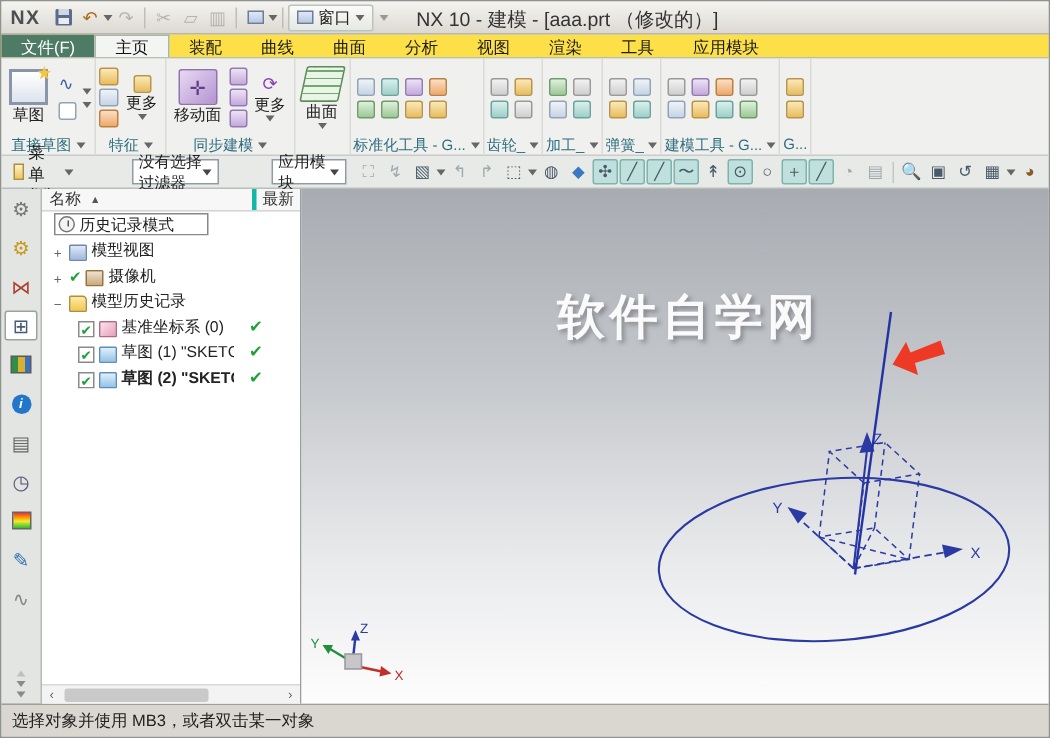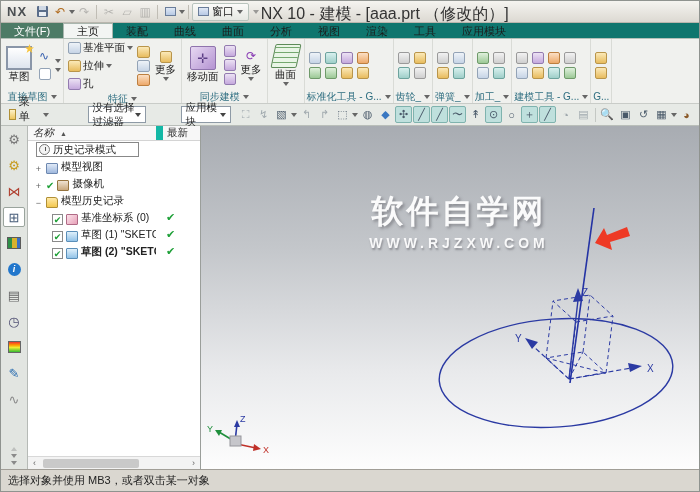--- a/index.html
+++ b/index.html
@@ -14,24 +14,24 @@
   .qa-btn { width:18px; height:17px; display:flex; align-items:center; justify-content:center; font-size:12px; color:#555; border-radius:2px; }
   .qa-btn.disabled { opacity:.35; }
   .qa-btn.orange { color:#b06a1c; }
   .qa-sep { width:1px; height:14px; background:#c0bdb5; margin:0 3px; }
   .floppy { width:11px; height:11px; background:#5a6d8a; border-radius:1px; position:relative; }
   .floppy:before { content:""; position:absolute; left:2px; top:0; width:7px; height:4px; background:#cfd8e4; }
   .floppy:after { content:""; position:absolute; left:2px; bottom:1px; width:7px; height:4px; background:#e8edf3; }
   .caret-d { width:0; height:0; border-left:3px solid transparent; border-right:3px solid transparent; border-top:4px solid #666; display:inline-block; }
   .win-btn { display:flex; align-items:center; gap:3px; height:18px; padding:0 5px; border:1px solid #b9c4bd; background:linear-gradient(#fbfbf9,#e6e8e3); border-radius:2px; }
   .win-ic { width:11px; height:9px; border:1px solid #6a7d9a; background:linear-gradient(#dfe8f5,#b8c9e4); }
-  .title-text { position:absolute; left:50%; top:3px; transform:translateX(-36%); font-size:16px; color:#333; white-space:nowrap; }
-
-  
-  .tabbar { height:16px; background:#0f766e; display:flex; align-items:stretch; flex:0 0 16px; border-bottom:1px solid #b3c0b8; }
+  .title-text { position:absolute; left:50%; top:3px; transform:translateX(-36%); font-size:13px; color:#333; white-space:nowrap; }
+
+  
+  .tabbar { height:16px; background:#fde047; display:flex; align-items:stretch; flex:0 0 16px; border-bottom:1px solid #b3c0b8; }
   .tab { padding:1px 13px 0; display:flex; align-items:center; font-size:11px; color:#1c1c1c; cursor:default; }
   .tab-file { background:#4d7b66; color:#fff; }
   .tab-active { background:#f3f5f3; border:1px solid #a9b6ae; border-bottom:none; color:#111; }
 
   
   .ribbon { height:65px; flex:0 0 65px; background:#f0f1ee; border-bottom:1px solid #c9ccc8; display:flex; overflow:hidden; }
   .rgroup { display:flex; flex-direction:column; border-right:1px solid #d9dbd6; padding:1px 2px 0; }
   .rcontent { flex:1; display:flex; align-items:center; gap:2px; }
   .rlabel { height:13px; display:flex; align-items:center; justify-content:center; gap:3px; font-size:10px; color:#2e6e80; white-space:nowrap; }
   .bigbtn { display:flex; flex-direction:column; align-items:center; justify-content:center; padding:1px 3px; border-radius:2px; font-size:10.5px; white-space:nowrap; }
@@ -80,22 +80,22 @@
   .palette { width:13px; height:12px; background:linear-gradient(#e33,#f90 30%,#ee3 55%,#3b3); border:1px solid #666; }
   .res-spacer { flex:1; }
   .res-arrows { display:flex; flex-direction:column; gap:3px; padding-bottom:4px; align-items:center; }
   .caret-u-s { width:0;height:0;border-left:3px solid transparent;border-right:3px solid transparent;border-bottom:4px solid #8a8a8a; }
   .caret-d-s { width:0;height:0;border-left:3px solid transparent;border-right:3px solid transparent;border-top:4px solid #8a8a8a; }
 
   
   .navigator { width:173px; flex:0 0 173px; background:#fff; border-right:1px solid #9a9e9a; display:flex; flex-direction:column; position:relative; }
   .nav-header { height:17px; display:flex; align-items:center; justify-content:space-between; padding:0 5px; background:#f2f3f1; font-size:11px; }
   .nav-cols { height:15px; display:flex; align-items:center; border-bottom:1px solid #d4d4d4; background:#f7f7f7; font-size:10.5px; color:#333; }
-  .nav-cols .c-name { flex:1; display:flex; align-items:center; gap:6px; padding-left:5px;font-style:italic; }
-  .nav-cols .c-status { width:44px; border-left:7px solid #14b8a6; padding-left:4px; }
+  .nav-cols .c-name { flex:1; display:flex; align-items:center; gap:6px; padding-left:5px; }
+  .nav-cols .c-status { width:32px; border-left:3px solid #14b8a6; padding-left:4px; }
   .sort-ic { font-size:7px; color:#555; }
   .nav-rows { flex:1; overflow:hidden; }
   .trow { height:17px; display:flex; align-items:center; font-size:10.5px; white-space:nowrap; }
   .trow .grow { flex:1; display:flex; align-items:flex-end; gap:3px; overflow:hidden; }
   .trow .status { width:44px; display:flex; align-items:center; padding-left:10px; color:#1fa038; font-size:11px; }
   .expander { width:9px; text-align:center; color:#666; font-size:9px; flex:0 0 9px; }
   .t-ic { width:12px; height:11px; flex:0 0 12px; border-radius:1px; }
   .t-clock { border-radius:50%; border:1px solid #777; background:#f4f4f4; position:relative; width:11px; height:11px; }
   .t-clock:after { content:""; position:absolute; left:5px; top:2px; width:1px; height:4px; background:#555; }
   .t-views { background:linear-gradient(#dfe9f7,#9fb8dd); border:1px solid #6d88b0; }
@@ -199,36 +199,20 @@
       </div>
       <div class="rlabel">
           <span>直接草图</span>
           <span class="caret-d"></span>
         </div>
     </div>
 
     <div class="rgroup">
       <div class="rcontent">
         <div class="minicol">
-          <div class="sbtn">
-              <span class="ic"></span>
-              <span>基准平面</span>
-              <span class="caret-d"></span>
-            </div>
-          <div class="sbtn">
-              <span class="ic amber"></span>
-              <span>拉伸</span>
-              <span class="caret-d"></span>
-            </div>
-          <div class="sbtn">
-              <span class="ic purple"></span>
-              <span>孔</span>
-            </div>
-        </div>
-        <div class="minicol">
           <span class="ic amber"></span>
           <span class="ic"></span>
           <span class="ic orange"></span>
         </div>
         <div class="bigbtn">
           <span class="ic amber sq"></span>
           <span>更多</span>
           <span class="caret-d"></span>
         </div>
       </div>
@@ -302,43 +286,43 @@
       </div>
       <div class="rlabel">
           <span>齿轮_</span>
           <span class="caret-d"></span>
         </div>
     </div>
 
     <div class="rgroup">
       <div class="rcontent">
         <div class="icgrid">
-          <span class="ic sq gray"></span>
-          <span class="ic sq amber"></span>
-          <span class="ic sq"></span>
-          <span class="ic sq teal"></span>
-        </div>
-      </div>
-      <div class="rlabel">
-          <span>弹簧_</span>
-          <span class="caret-d"></span>
-        </div>
-    </div>
-
-    <div class="rgroup">
-      <div class="rcontent">
-        <div class="icgrid">
           <span class="ic sq green"></span>
           <span class="ic sq"></span>
           <span class="ic sq gray"></span>
           <span class="ic sq teal"></span>
         </div>
       </div>
       <div class="rlabel">
           <span>加工_</span>
+          <span class="caret-d"></span>
+        </div>
+    </div>
+
+    <div class="rgroup">
+      <div class="rcontent">
+        <div class="icgrid">
+          <span class="ic sq gray"></span>
+          <span class="ic sq amber"></span>
+          <span class="ic sq"></span>
+          <span class="ic sq teal"></span>
+        </div>
+      </div>
+      <div class="rlabel">
+          <span>弹簧_</span>
           <span class="caret-d"></span>
         </div>
     </div>
 
     <div class="rgroup">
       <div class="rcontent">
         <div class="icgrid">
           <span class="ic sq gray"></span>
           <span class="ic sq"></span>
           <span class="ic sq purple"></span>
@@ -532,21 +516,20 @@
         <div class="hs-track">
             <div class="hs-thumb"></div>
           </div>
         <span class="hs-btn">›</span>
       </div>
     </div>
 
     <div class="viewport">
       <div class="watermark">
         <div class="wm1">软件自学网</div>
-        <div class="wm2">WWW.RJZXW.COM</div>
       </div>
 
       <svg width="500" height="345" viewBox="0 0 500 345" style="position:absolute;left:0;top:0">
 
         <ellipse cx="355" cy="247" rx="117" ry="54" transform="rotate(-4 355 247)" fill="none" stroke="#2b3aa3" stroke-width="1.4"></ellipse>
 
         <g fill="none" stroke="#2b3aa3" stroke-width="1" stroke-dasharray="4 3">
           <path d="M368,253 L405,247 L382,226 L345,232 Z"></path>
           <path d="M375,196 L412,190 L389,169 L352,175 Z"></path>
           <path d="M368,253 L375,196 M405,247 L412,190 M382,226 L389,169 M345,232 L352,175"></path>

